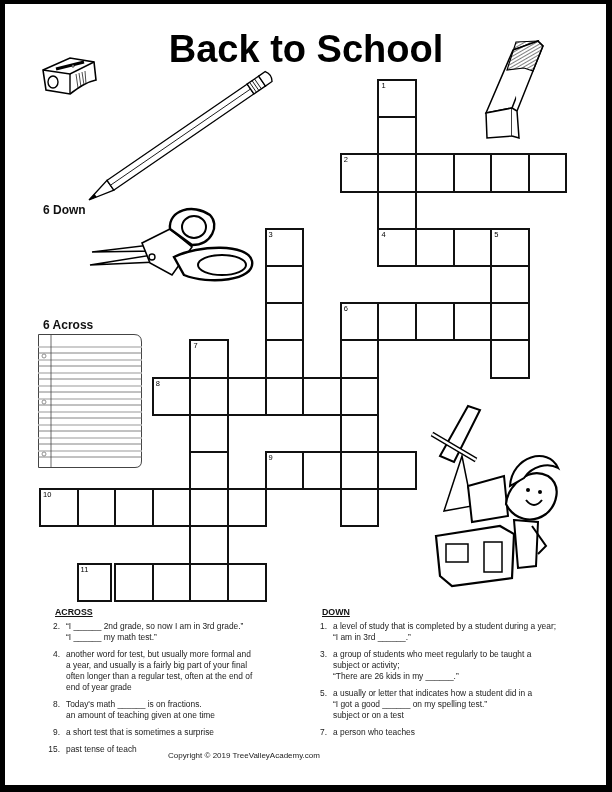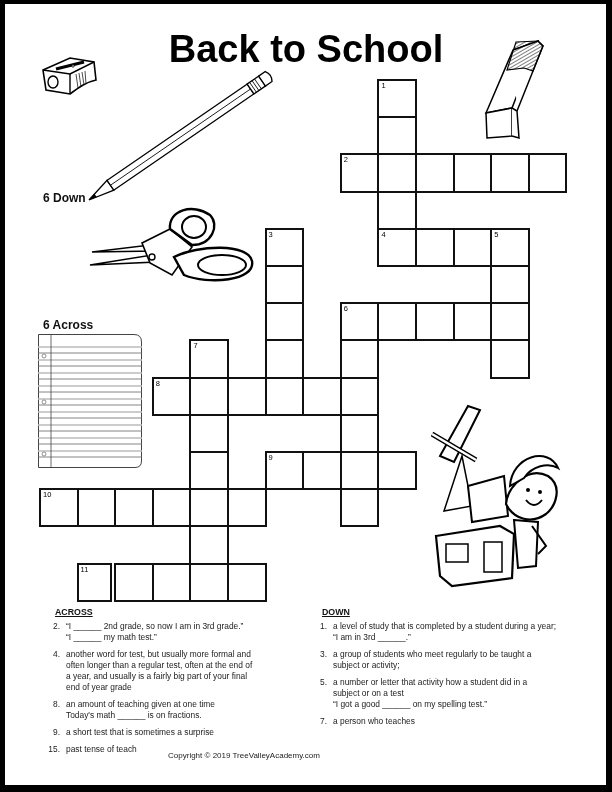--- a/index.html
+++ b/index.html
@@ -62,21 +62,21 @@
   <path d="M3 75 L29 70 L29 98 L4 100 Z" fill="#fff" stroke="#000" stroke-width="1.5"></path>
   <path d="M29 70 L34 73 L36 100 L29 98" fill="#fff" stroke="#000" stroke-width="1.5"></path>
   <path d="M33 4 L55 3 L60 8 L50 33 L41 30 L24 32 Z" fill="url(#hatch)" stroke="#000" stroke-width="1.2"></path>
   <defs>
       <pattern id="hatch" width="3" height="3" patternUnits="userSpaceOnUse" patternTransform="rotate(60)">
         <line x1="0" y1="0" x2="0" y2="3" stroke="#000" stroke-width="1"></line>
       </pattern>
     </defs>
 </svg>
 
-<div class="label" style="left:43px;top:191px">6 Down</div>
+<div class="label" style="left:43px;top:203px">6 Down</div>
 
 <svg style="left:88px;top:205px" width="170" height="90" viewBox="0 0 170 90">
   <path d="M4 47 L62 40 L66 46 Z" fill="#fff" stroke="#000" stroke-width="1.5"></path>
   <path d="M2 60 L64 50 L68 57 Z" fill="#fff" stroke="#000" stroke-width="1.5"></path>
   <path d="M54 38 L82 24 L104 42 L84 70 L62 58 Z" fill="#fff" stroke="#000" stroke-width="1.6"></path>
   <circle cx="64" cy="52" r="3" fill="#fff" stroke="#000" stroke-width="1.4"></circle>
   <path d="M82 24 C80 5 105 -2 122 10 C132 20 124 40 104 40 Z" fill="#fff" stroke="#000" stroke-width="2.4"></path>
   <ellipse cx="106" cy="22" rx="12" ry="11" fill="#fff" stroke="#000" stroke-width="2"></ellipse>
   <path d="M86 52 C110 40 160 38 164 56 C168 76 120 80 96 70 Z" fill="#fff" stroke="#000" stroke-width="2.4"></path>
   <ellipse cx="134" cy="60" rx="24" ry="10" fill="#fff" stroke="#000" stroke-width="2"></ellipse>
@@ -211,28 +211,28 @@
   <h3>ACROSS</h3>
   <div id="across-list">
       <div class="clue">
         <span class="n">2.</span>
         <span class="line">“I ______ 2nd grade, so now I am in 3rd grade.”</span>
         <span class="line">“I ______ my math test.”</span>
       </div>
       <div class="clue">
         <span class="n">4.</span>
         <span class="line">another word for test, but usually more formal and</span>
+        <span class="line">a year, and usually is a fairly big part of your final</span>
         <span class="line">often longer than a regular test, often at the end of</span>
-        <span class="line">a year, and usually is a fairly big part of your final</span>
         <span class="line">end of year grade</span>
       </div>
       <div class="clue">
         <span class="n">8.</span>
+        <span class="line">Today's math ______ is on fractions.</span>
         <span class="line">an amount of teaching given at one time</span>
-        <span class="line">Today's math ______ is on fractions.</span>
       </div>
       <div class="clue">
         <span class="n">9.</span>
         <span class="line">a short test that is sometimes a surprise</span>
       </div>
       <div class="clue">
         <span class="n">15.</span>
         <span class="line">past tense of teach</span>
       </div>
     </div>
@@ -243,26 +243,27 @@
   <div id="down-list">
       <div class="clue">
         <span class="n">1.</span>
         <span class="line">a level of study that is completed by a student during a year;</span>
         <span class="line">“I am in 3rd ______.”</span>
       </div>
       <div class="clue">
         <span class="n">3.</span>
         <span class="line">a group of students who meet regularly to be taught a</span>
         <span class="line">subject or activity;</span>
+        <span class="line">“There are 26 kids in my ______.”</span>
       </div>
       <div class="clue">
         <span class="n">5.</span>
-        <span class="line">a number or letter that activity how a student did in a</span>
+        <span class="line">a usually or letter that indicates how a student did in a</span>
+        <span class="line">“I got a good ______ on my spelling test.”</span>
         <span class="line">subject or on a test</span>
-        <span class="line">“I got a good ______ on my spelling test.”</span>
       </div>
       <div class="clue">
         <span class="n">7.</span>
         <span class="line">a person who teaches</span>
       </div>
     </div>
 </div>
 
 <div class="copyright">Copyright © 2019 TreeValleyAcademy.com</div>
 

